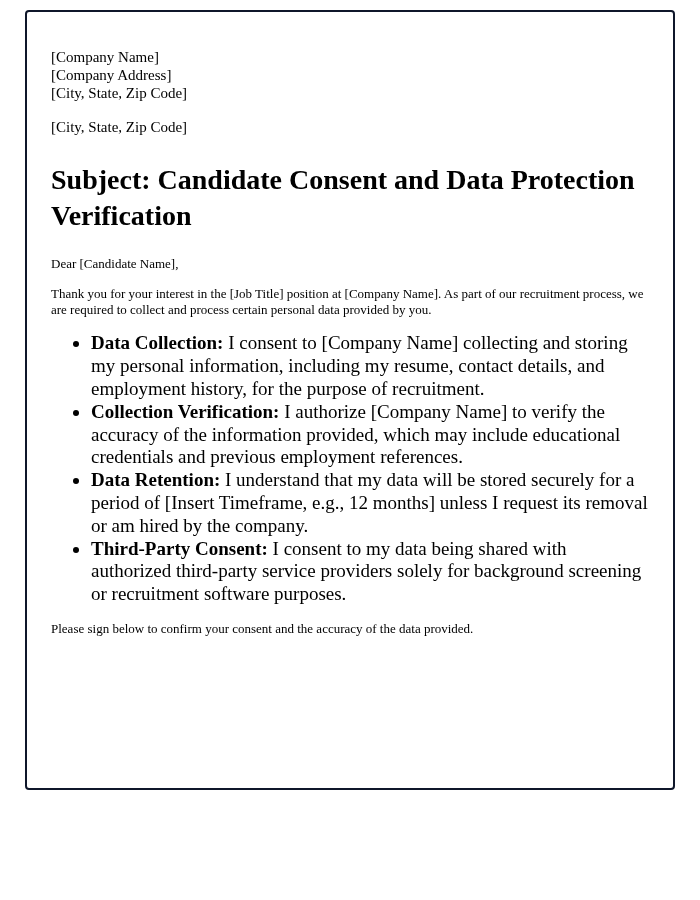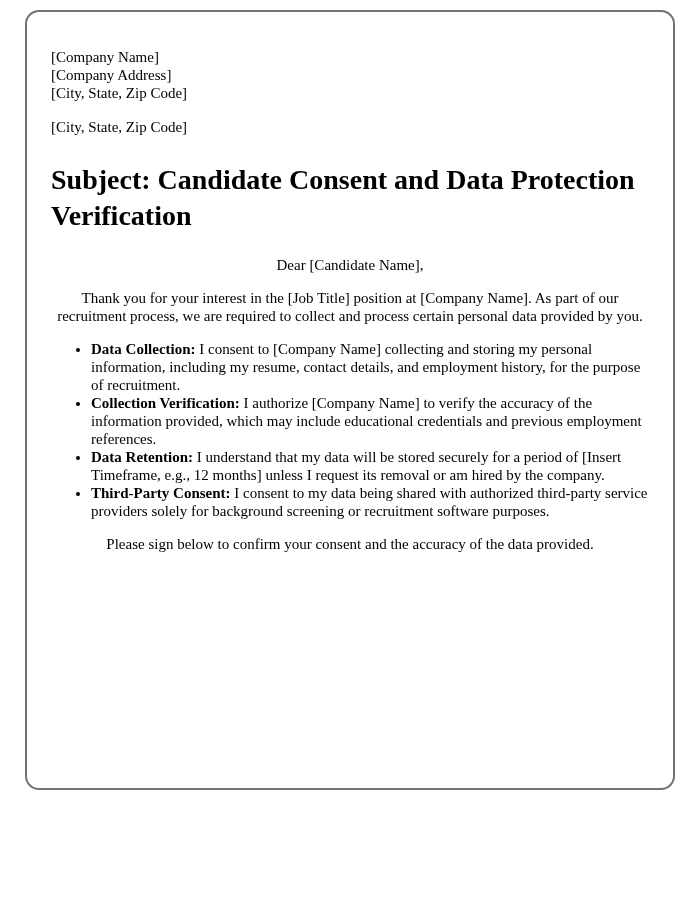--- a/index.html
+++ b/index.html
@@ -10,52 +10,51 @@
     body {
       height: 900px;
       font-family: "Liberation Serif", "DejaVu Serif", serif;
       color: #000000;
       -webkit-font-smoothing: antialiased;
     }
     .page {
       width: 650px;
       height: 780px;
       margin: 10px auto 0 auto;
-      border: 2px solid #737373;
-      border-radius: 14px;
+      border: 2px solid #0f172a;
+      border-radius: 4px;
       padding: 36px 24px 18px 24px;
       background: #ffffff;
       overflow: hidden;
     }
     .line {
       font-size: 15px;
       line-height: 1.2;
     }
     .address-block {
       margin-bottom: 16px;
     }
     h1.subject {
       font-size: 28px;
       font-weight: bold;
       line-height: 1.28;
       margin: 26px 0 22px 0;
     }
     p.para {
-      font-size: 15px;
+      font-size: 13px;
       line-height: 1.2;
       margin: 15px 0;
-      text-align: center;
     }
     ul.consent-list {
       margin: 15px 0;
       padding-left: 40px;
       list-style-type: disc;
     }
     ul.consent-list li {
-      font-size: 15px;
+      font-size: 19px;
       line-height: 1.2;
     }
   </style>
 </head>
 <body>
 
 <div class="page">
 
   <div class="address-block">
     <div class="line">[Company Name]</div>

